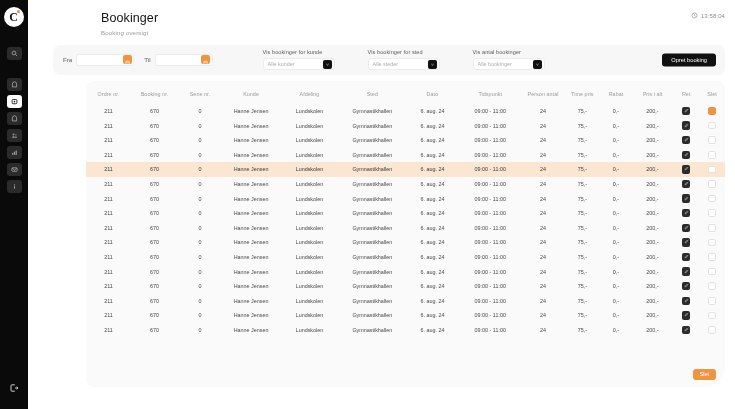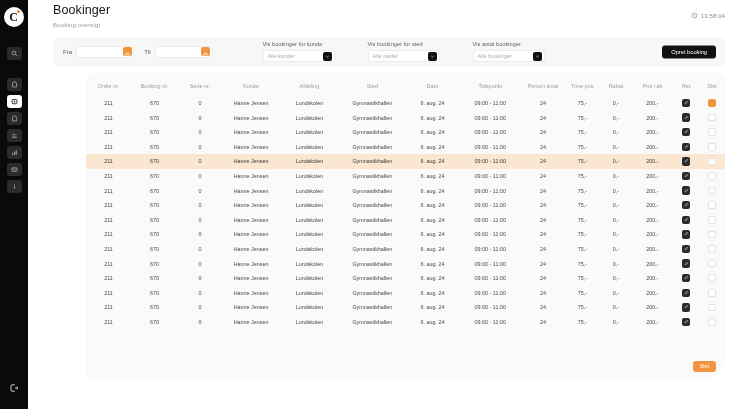--- a/index.html
+++ b/index.html
@@ -73,21 +73,21 @@
     padding: 0;
   }
 
   .clock {
     position: absolute; top: 12px; right: 10px;
     display: flex; align-items: center; gap: 3px;
     font-size: 6px; color: #8d8d8d; letter-spacing: .1px;
   }
   .clock svg .st { stroke: #9b9b9b; fill: none; stroke-width: 1.1; }
 
-  .page-head { padding: 4px 0 0 25px; }
+  .page-head { padding: 12px 0 0 25px; margin-left: 48px; }
   .page-title {
     font-size: 12.5px; color: #141414; font-weight: 400;
     letter-spacing: .1px; line-height: 1.1;
   }
   .page-sub {
     font-size: 6.2px; color: #9b9b9b; margin-top: 3px; letter-spacing: .1px;
   }
 
   
   .filter-bar {

